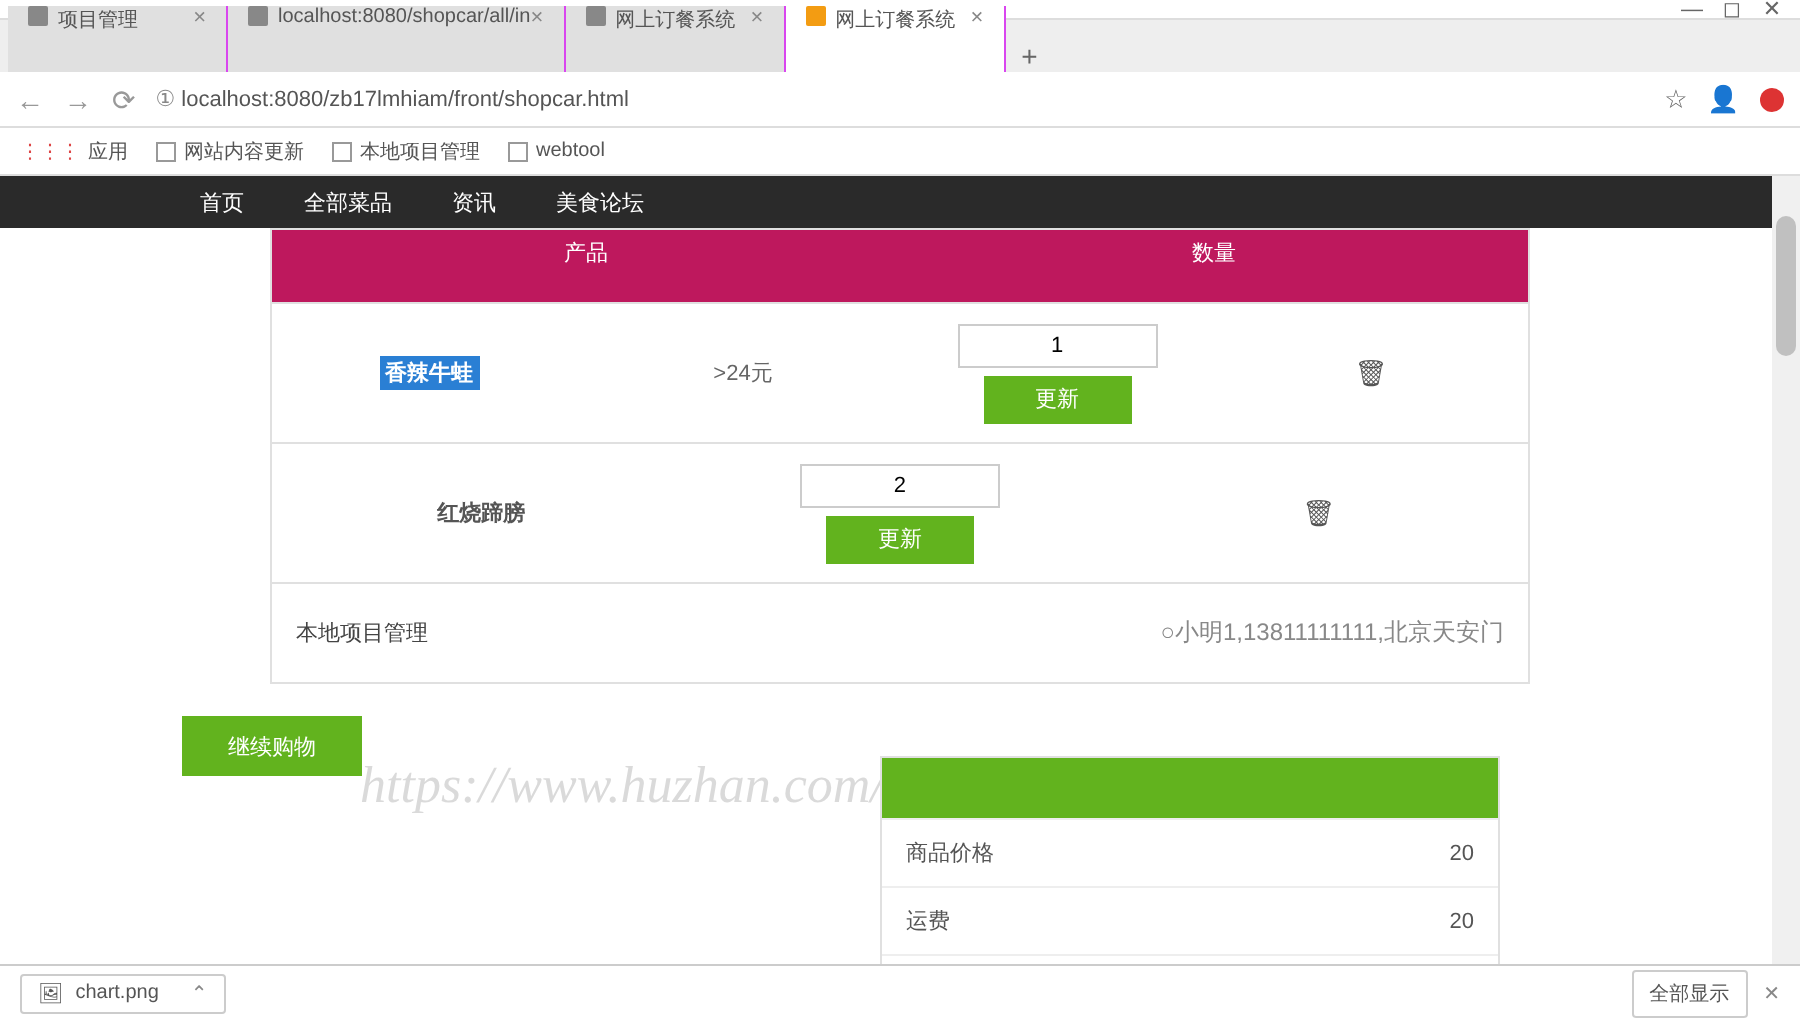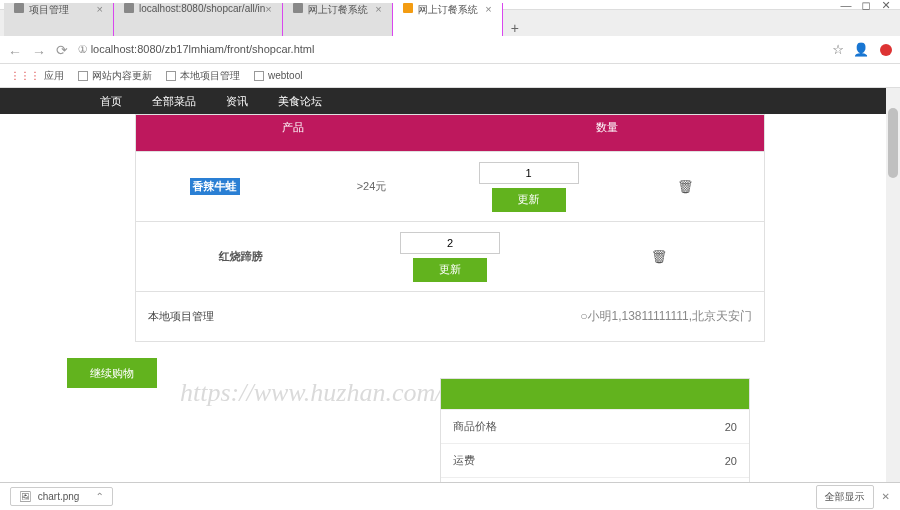--- a/index.html
+++ b/index.html
@@ -31,21 +31,21 @@
 .trow{height:70px;display:flex;border-top:1px solid #e0e0e0}
 .tcell{flex:1;display:flex;flex-direction:column;align-items:center;justify-content:center;font-size:11px;color:#555}
 .pname{font-weight:bold}
 .pname.hl{background:#2a7fd4;color:#fff;padding:1px 3px}
 .price{font-size:11px;color:#666}
 .qtyinput{width:100px;height:22px;border:1px solid #ccc;text-align:center;font-size:11px;margin-bottom:4px}
 .updatebtn{background:#62b31e;color:#fff;border:none;width:74px;height:24px;font-size:11px}
 .trash{font-size:13px;color:#555}
 .addr-section{margin:0 135px;height:50px;display:flex;align-items:center;justify-content:space-between;padding:0 12px;font-size:11px;color:#444;border:1px solid #e0e0e0;border-top:none}
 .addr-info{font-size:12px;color:#888}
-.continuebtn{margin:16px 0 0 67px;background:#62b31e;color:#fff;border:none;width:90px;height:30px;font-size:11px}
+.continuebtn{margin:16px 0 0 91px;background:#62b31e;color:#fff;border:none;width:90px;height:30px;font-size:11px}
 .watermark{position:absolute;top:290px;left:180px;font-size:26px;color:rgba(150,150,150,0.35);font-family:Georgia,serif;font-style:italic;pointer-events:none}
 .summary{position:absolute;top:290px;left:440px;width:310px;border:1px solid #e0e0e0;background:#fff}
 .summary-head{background:#62b31e;height:30px}
 .summary-row{height:34px;display:flex;align-items:center;justify-content:space-between;padding:16px 12px;font-size:11px;color:#555;border-top:1px solid #eee}
 .scrollbar{position:absolute;right:0;top:0;width:14px;height:100%;background:#f0f0f0}
 .scrollthumb{position:absolute;top:20px;width:10px;left:2px;height:70px;background:#c0c0c0;border-radius:5px}
 .dlbar{position:absolute;bottom:0;left:0;right:0;height:28px;background:#fff;border-top:1px solid #ccc;display:flex;align-items:center;padding:0 10px;font-size:10px;color:#555}
 .dlitem{display:flex;align-items:center;gap:6px;border:1px solid #ccc;padding:3px 8px;border-radius:2px}
 .dlitem .chev{margin-left:10px;color:#888}
 .dlbar .showall{margin-left:auto;border:1px solid #ccc;padding:4px 8px;border-radius:2px}

